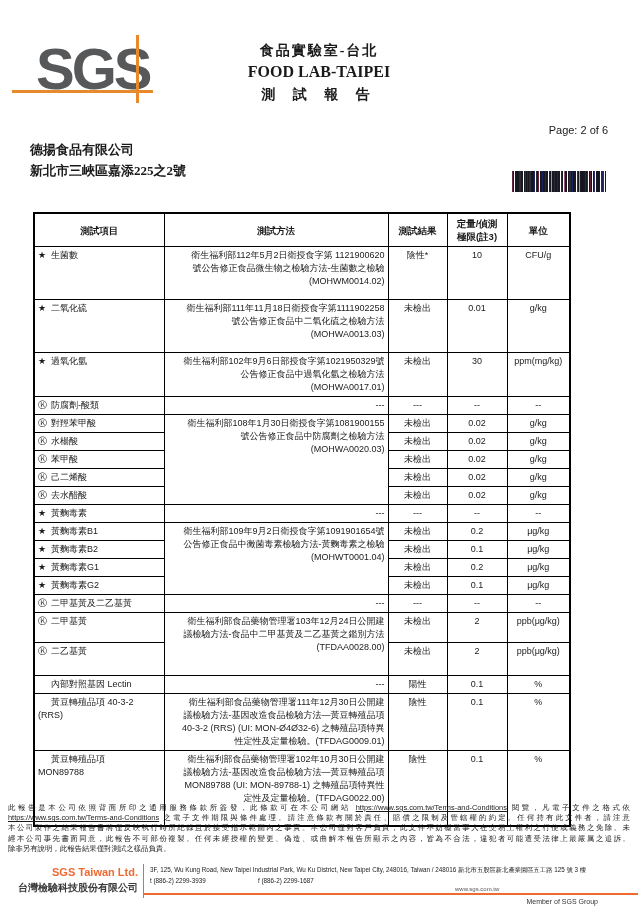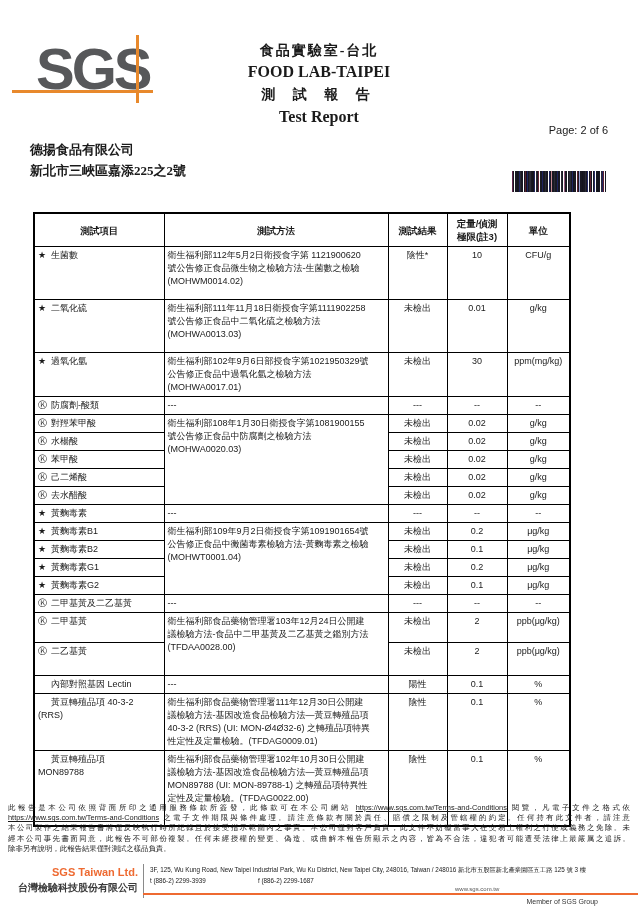--- a/index.html
+++ b/index.html
@@ -38,21 +38,21 @@
 
   
   table.results{position:absolute;left:33px;top:212px;border-collapse:collapse;table-layout:fixed;
                 width:536px;border:2px solid #000;}
   table.results th,table.results td{border:1px solid #000;vertical-align:top;
                 font-size:9px;line-height:13px;padding:2px 3px;overflow:hidden;}
   table.results th{font-weight:bold;font-size:9.5px;text-align:center;vertical-align:middle;
                 white-space:pre-line;padding:3px 2px;}
   td.c-item{padding-left:4px;white-space:pre-line;}
   td.c-item .sym{display:inline-block;width:13px;font-size:9px;}
-  td.c-method{white-space:pre-wrap;}
+  td.c-method{white-space:pre-wrap;text-align:right;}
   td.c-center{text-align:center;}
   tr.thr{height:30px;}
 
   
   .legal{position:absolute;left:8px;top:803px;width:622px;font-size:7.4px;line-height:10.2px;color:#1a1a1a;}
   .legal .jline{text-align:justify;text-align-last:justify;}
   .legal .lline{text-align:left;}
   .legal .u{text-decoration:underline;}
 
   
@@ -76,21 +76,20 @@
   <div>
     <div class="logo-text">SGS</div>
     <div class="logo-hline"></div>
     <div class="logo-vline"></div>
   </div>
 
   <div class="titleblock">
     <div class="t-zh1">食品實驗室-台北</div>
     <div class="t-en1">FOOD LAB-TAIPEI</div>
     <div class="t-zh2">測 試 報 告</div>
-    <div class="t-en2">Test Report</div>
   </div>
 
   <div class="pageno">Page: 2 of 6</div>
 
   <div class="client">
     <div>德揚食品有限公司</div>
     <div>新北市三峽區嘉添225之2號</div>
   </div>
 
 

